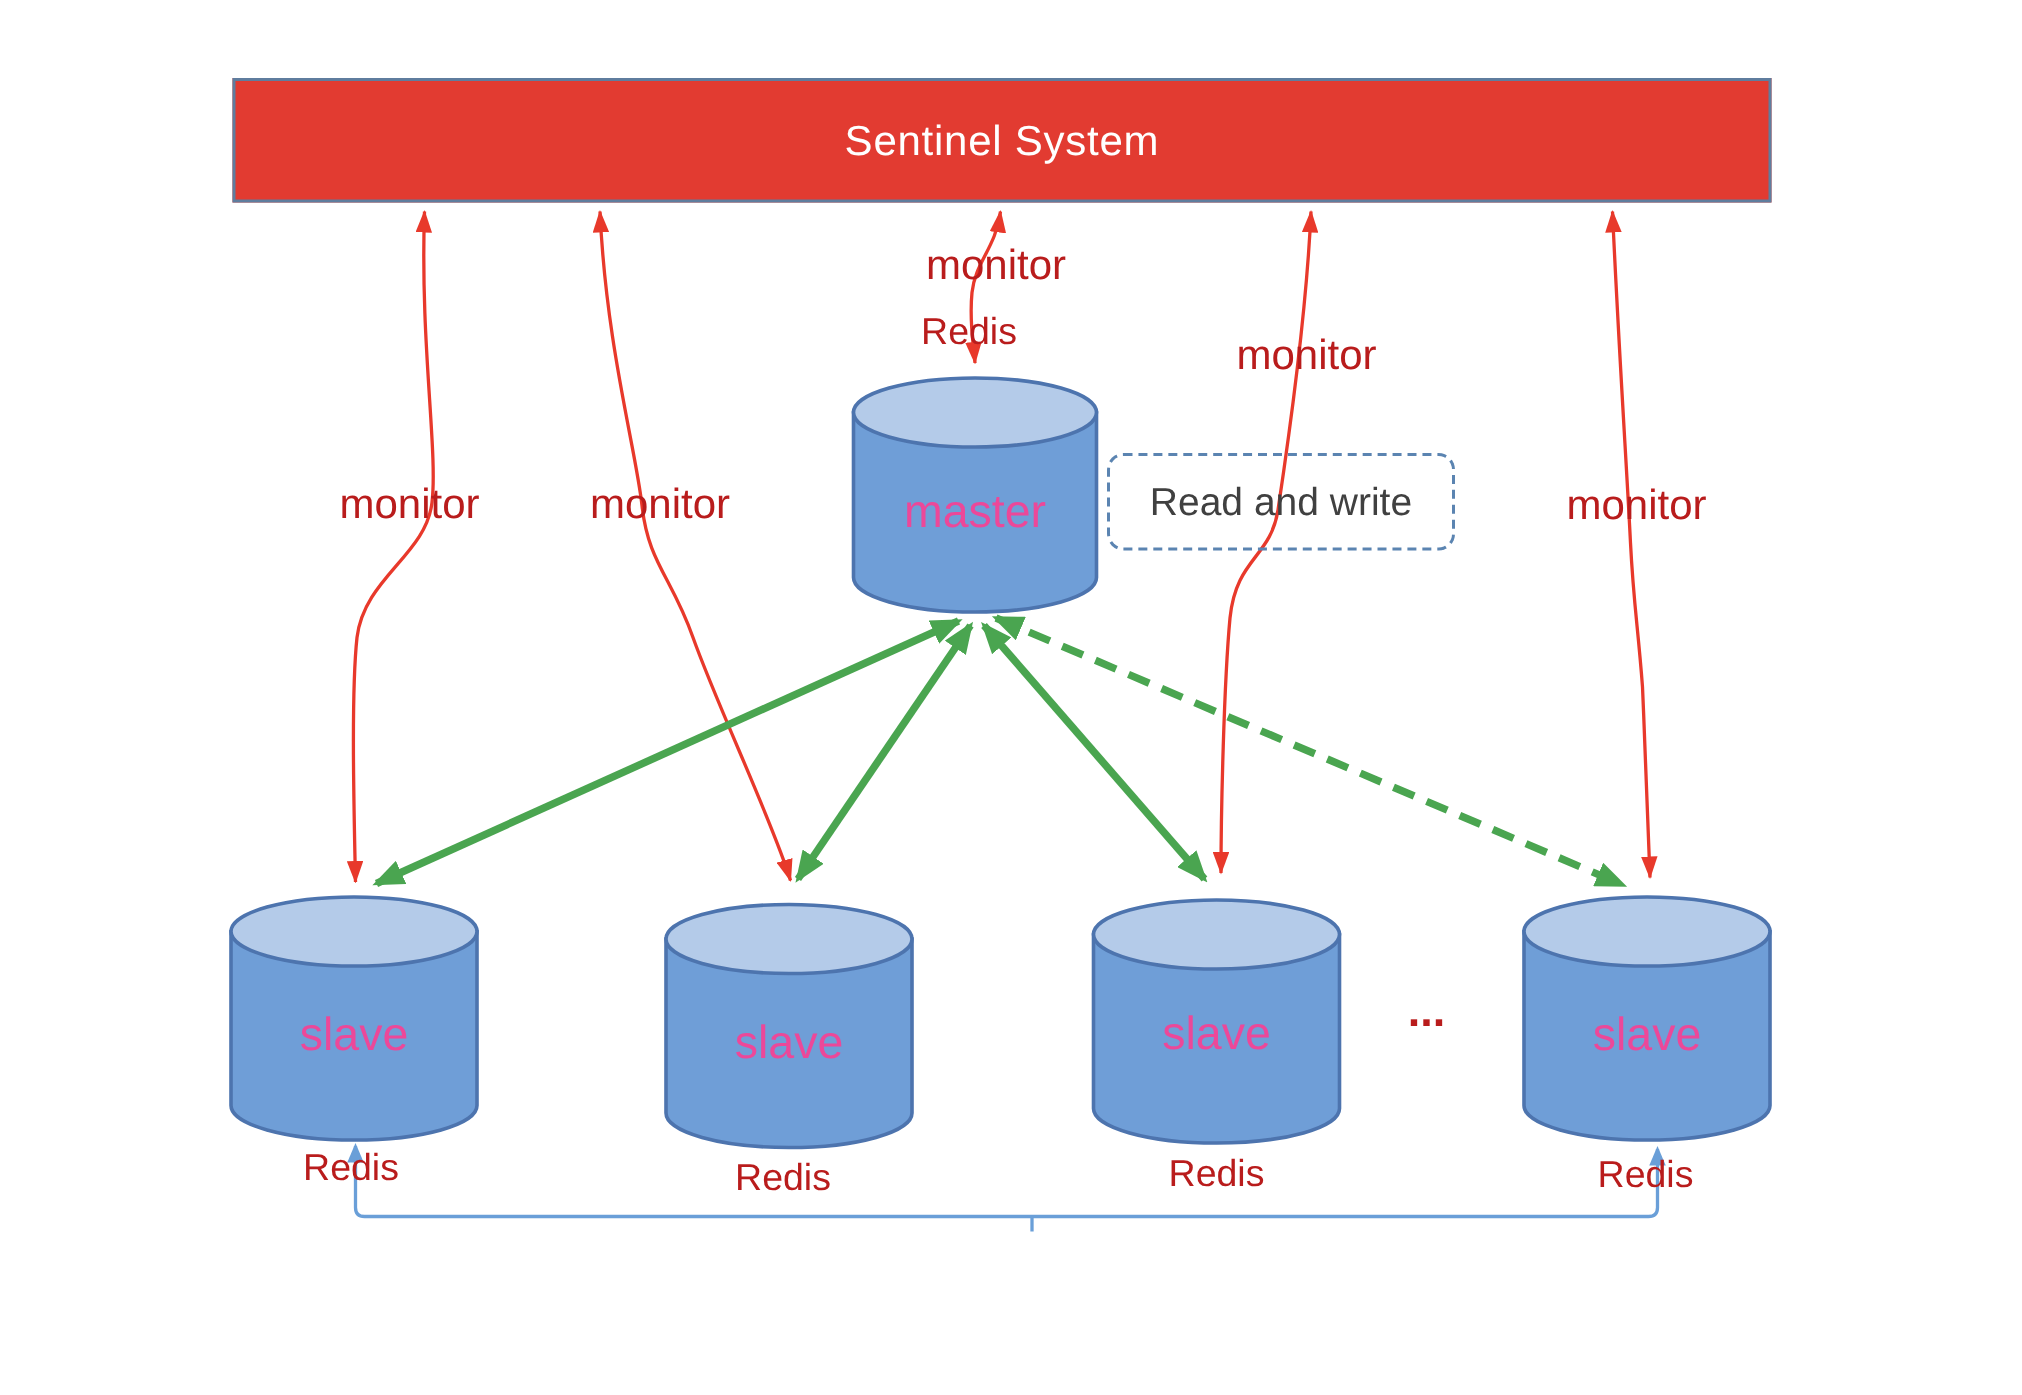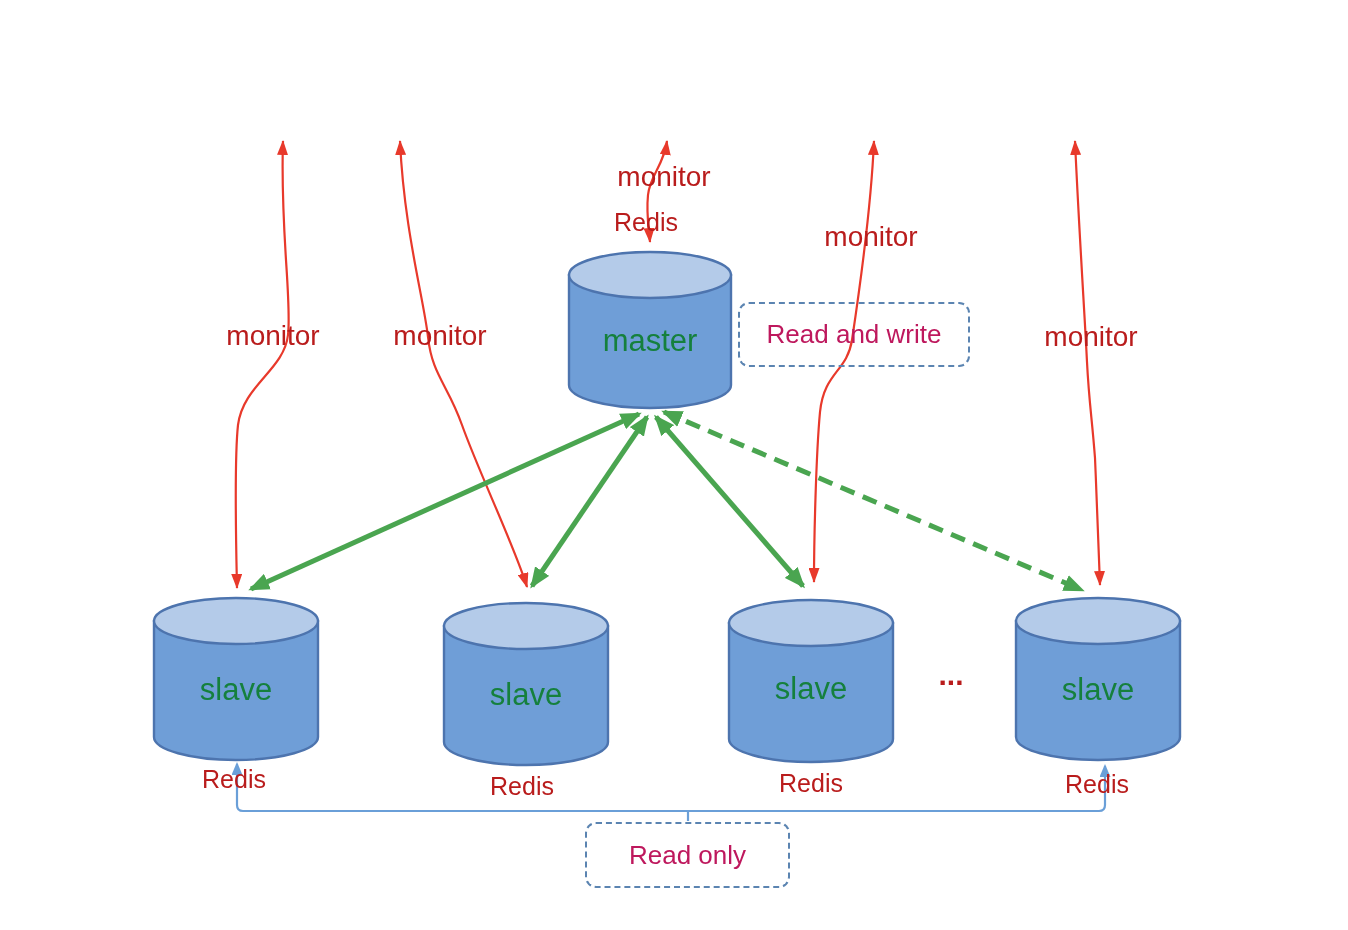--- a/index.html
+++ b/index.html
@@ -26,30 +26,30 @@
 
   .lbl {
     position: absolute;
     transform: translate(-50%, -50%);
     white-space: nowrap;
     color: #b91c1c;
     z-index: 3;
   }
   .lbl-monitor { font-size: 28px; }
   .lbl-redis   { font-size: 25px; }
-  .lbl-node    { font-size: 31px; color: #15803d; z-index: 3; }
+  .lbl-node    { font-size: 31px; color: #ec4899; z-index: 3; }
   .lbl-dots    { font-size: 30px; font-weight: bold; }
 
   .dashed-box {
     position: absolute;
     border: 2px dashed #5b84b1;
     border-radius: 11px;
     box-sizing: border-box;
     display: flex; align-items: center; justify-content: center;
-    color: #be185d; font-size: 26px;
+    color: #404040; font-size: 26px;
     background: transparent;
     z-index: 3;
   }
   .box-read-write { left: 738px; top: 302px; width: 232px; height: 65px; }
   .box-read-only  { left: 585px; top: 822px; width: 205px; height: 66px; }
 </style>
 </head>
 <body>
 
 <div id="canvas">
@@ -96,20 +96,23 @@
     <path d="M 667,141 C 664,165 650,175 648,195 C 646,215 649,228 650,242" fill="none" stroke-width="2.2" marker-start="url(#mRed)" marker-end="url(#mRed)" stroke="#e8392b"></path>
     <path d="M 874,141 C 871,210 858,300 852,340 C 847,372 824,372 820,412 C 816,455 814,540 814,582" fill="none" stroke-width="2.2" marker-start="url(#mRed)" marker-end="url(#mRed)" stroke="#e8392b"></path>
     <path d="M 1075,141 C 1079,230 1085,320 1087,362 C 1089,402 1092,418 1095,458 C 1097,505 1099,555 1100,585" fill="none" stroke-width="2.2" marker-start="url(#mRed)" marker-end="url(#mRed)" stroke="#e8392b"></path>
 
     <path d="M 639,414 L 251,589" fill="none" stroke-width="5" marker-start="url(#mGreen)" marker-end="url(#mGreen)" stroke="#4aa550"></path>
     <path d="M 647,417 L 532,586" fill="none" stroke-width="5" marker-start="url(#mGreen)" marker-end="url(#mGreen)" stroke="#4aa550"></path>
     <path d="M 656,417 L 803,586" fill="none" stroke-width="5" marker-start="url(#mGreen)" marker-end="url(#mGreen)" stroke="#4aa550"></path>
     <path d="M 664,412 L 1082,590" fill="none" stroke-width="5" stroke-dasharray="15 9" marker-start="url(#mGreen)" marker-end="url(#mGreen)" stroke="#4aa550"></path>
   </svg>
 
+  <div class="banner">
+    <span>Sentinel System</span>
+  </div>
 
   <div class="lbl lbl-monitor" style="left:273px; top:336px;">monitor</div>
   <div class="lbl lbl-monitor" style="left:440px; top:336px;">monitor</div>
   <div class="lbl lbl-monitor" style="left:664px; top:177px;">monitor</div>
   <div class="lbl lbl-monitor" style="left:871px; top:237px;">monitor</div>
   <div class="lbl lbl-monitor" style="left:1091px; top:337px;">monitor</div>
 
   <div class="lbl lbl-redis" style="left:646px; top:222px;">Redis</div>
   <div class="lbl lbl-redis" style="left:234px; top:779px;">Redis</div>
   <div class="lbl lbl-redis" style="left:522px; top:786px;">Redis</div>
@@ -120,17 +123,14 @@
   <div class="lbl lbl-node" style="left:236px; top:690px;">slave</div>
   <div class="lbl lbl-node" style="left:526px; top:695px;">slave</div>
   <div class="lbl lbl-node" style="left:811px; top:689px;">slave</div>
   <div class="lbl lbl-node" style="left:1098px; top:690px;">slave</div>
 
   <div class="lbl lbl-dots" style="left:951px; top:675px;">...</div>
 
   <div class="dashed-box box-read-write">
     <span>Read and write</span>
   </div>
-  <div class="dashed-box box-read-only">
-    <span>Read only</span>
-  </div>
 
 </div>
 
 </body></html>

